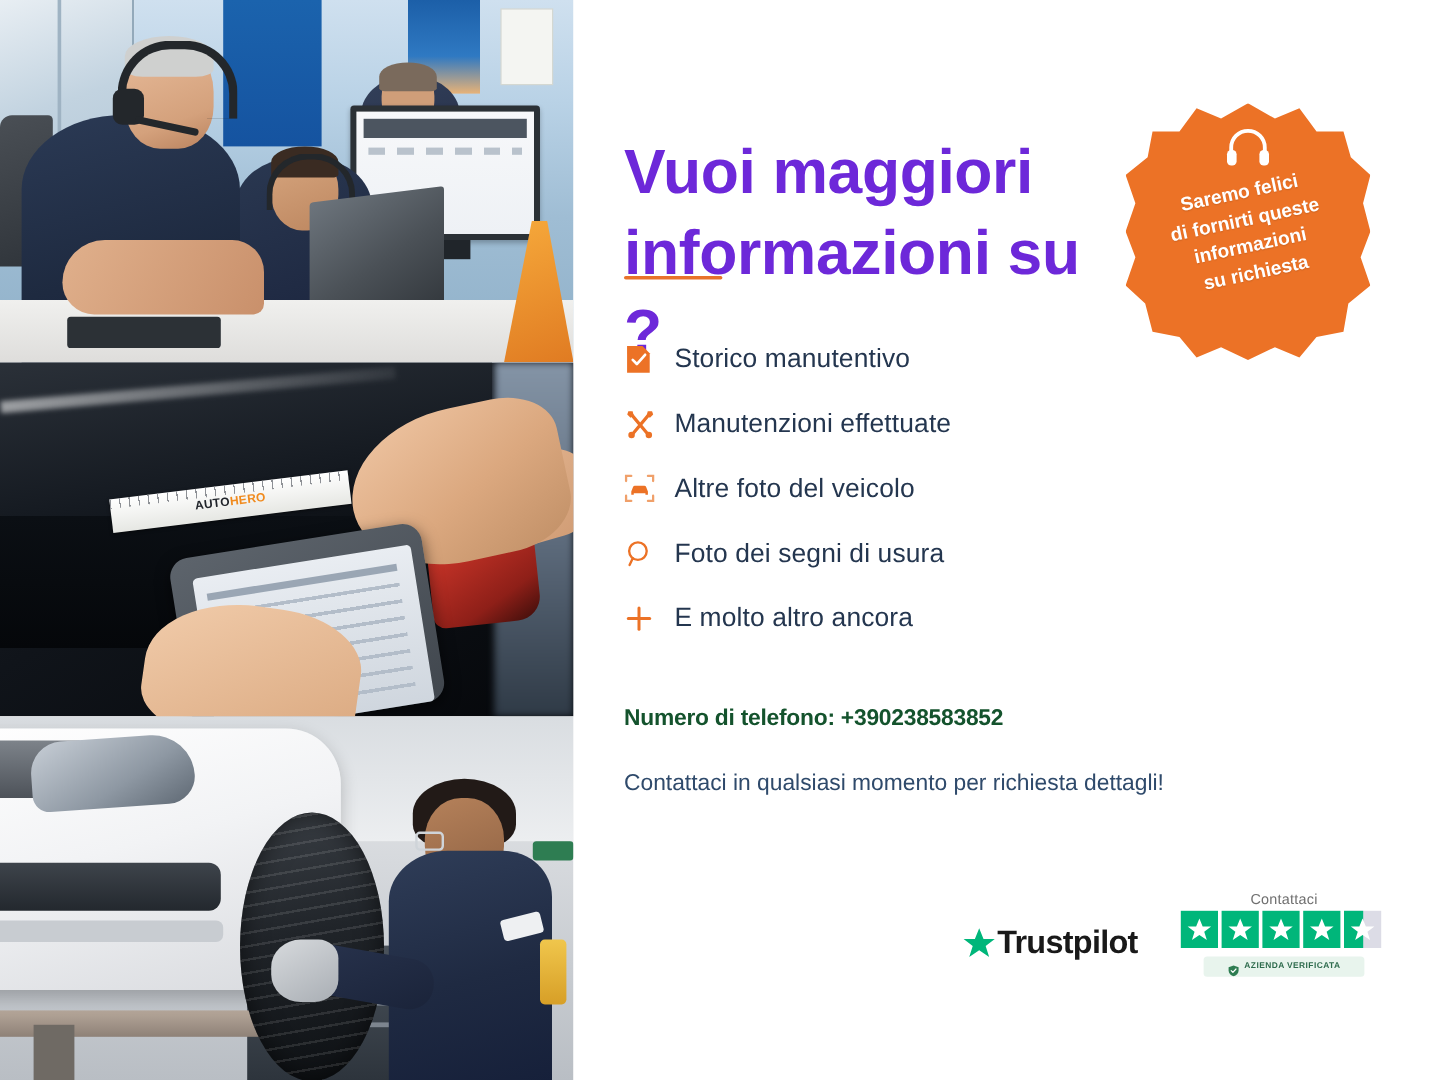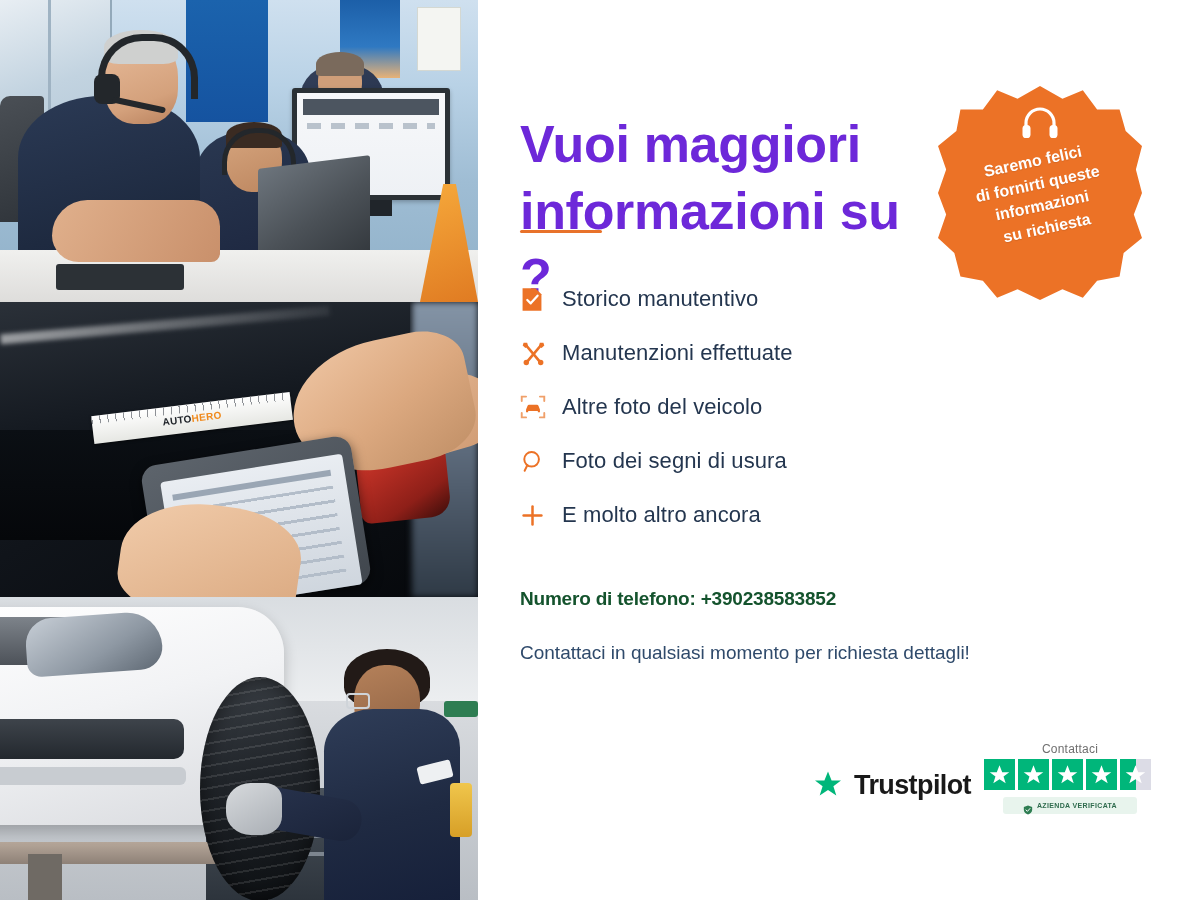--- a/index.html
+++ b/index.html
@@ -472,24 +472,25 @@
   
   .trustpilot {
     position: absolute;
     left: 320px;
     top: 742px;
     width: 360px;
     height: 110px;
   }
   .tp-logo {
     position: absolute;
-    left: 16px;
+    left: 4px;
     top: 28px;
     display: flex;
-    gap: 12px;
+    align-items: center;
+    gap: 1px;
   }
   .tp-star-logo { width: 28px; height: 28px; }
   .tp-wordmark {
     font-size: 27px;
     font-weight: bold;
     color: #191919;
     letter-spacing: -0.6px;
   }
   .tp-rating-block {
     position: absolute;

